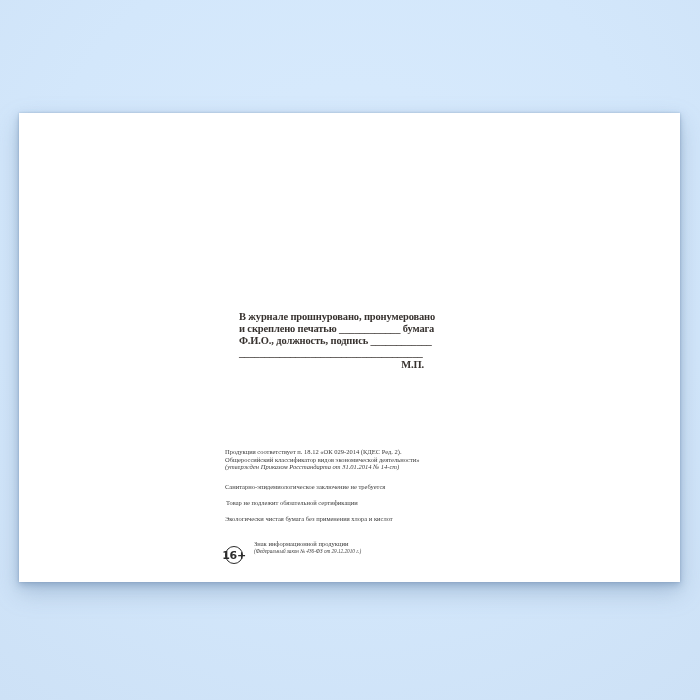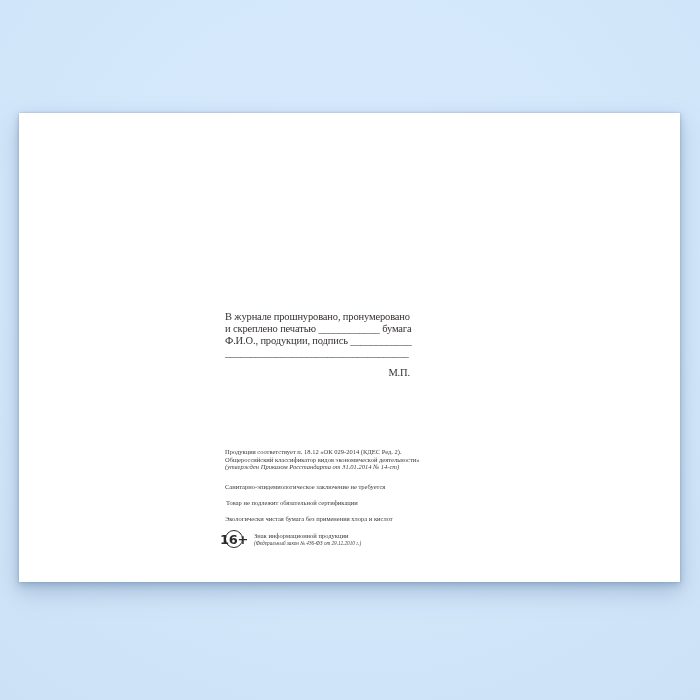--- a/index.html
+++ b/index.html
@@ -22,34 +22,33 @@
     height: 469px;
     background: #ffffff;
     box-shadow:
       0 0 2px rgba(110, 140, 175, 0.45),
       0 3px 7px rgba(110, 140, 175, 0.50),
       0 10px 22px rgba(110, 140, 175, 0.40);
   }
   
   .stamp {
     position: absolute;
-    left: 206px;
+    left: 220px;
     top: 198px;
     width: 200px;
-    font-weight: normal;
+    font-weight: bold;
     font-size: 10.5px;
     line-height: 12px;
     letter-spacing: -0.15px;
     color: #37322f;
     white-space: nowrap;
   }
   .stamp .gap-line {
   }
   .stamp .mp {
-    margin-top: 8px;
     text-align: right;
     padding-right: 15px;
   }
   
   .fine {
     position: absolute;
     color: #3c3c3c;
     font-size: 6.5px;
     line-height: 7.5px;
     white-space: nowrap;
@@ -71,45 +70,46 @@
   .badge {
     width: 16px;
     height: 16px;
     border: 1.7px solid #2b2b2b;
     border-radius: 50%;
     display: flex;
     align-items: center;
     justify-content: center;
     font-family: "DejaVu Sans", sans-serif;
     font-weight: bold;
-    font-size: 13px;
+    font-size: 11px;
     letter-spacing: -0.3px;
     color: #2b2b2b;
     flex: 0 0 auto;
+    margin-top: 16px;
   }
   .age-text {
     color: #3c3c3c;
     font-size: 6.5px;
     line-height: 8px;
   }
   .age-text .tiny {
     font-size: 5.2px;
     line-height: 6px;
   }
 </style>
 </head>
 <body>
 
 <div class="scene">
   <div class="sheet">
 
     <div class="stamp">
       <div>В журнале прошнуровано, пронумеровано</div>
       <div>и скреплено печатью ____________ бумага</div>
-      <div>Ф.И.О., продукции, подпись ____________</div>
+      <div>Ф.И.О., должность, подпись ____________</div>
       <div class="gap-line">____________________________________</div>
       <div class="mp">М.П.</div>
     </div>
 
     <div class="fine okved">
       <div>Продукция соответствует п. 18.12 «ОК 029-2014 (КДЕС Ред. 2).</div>
       <div>Общероссийский классификатор видов экономической деятельности»</div>
       <div class="it">(утвержден Приказом Росстандарта от 31.01.2014 № 14-ст)</div>
     </div>
 

